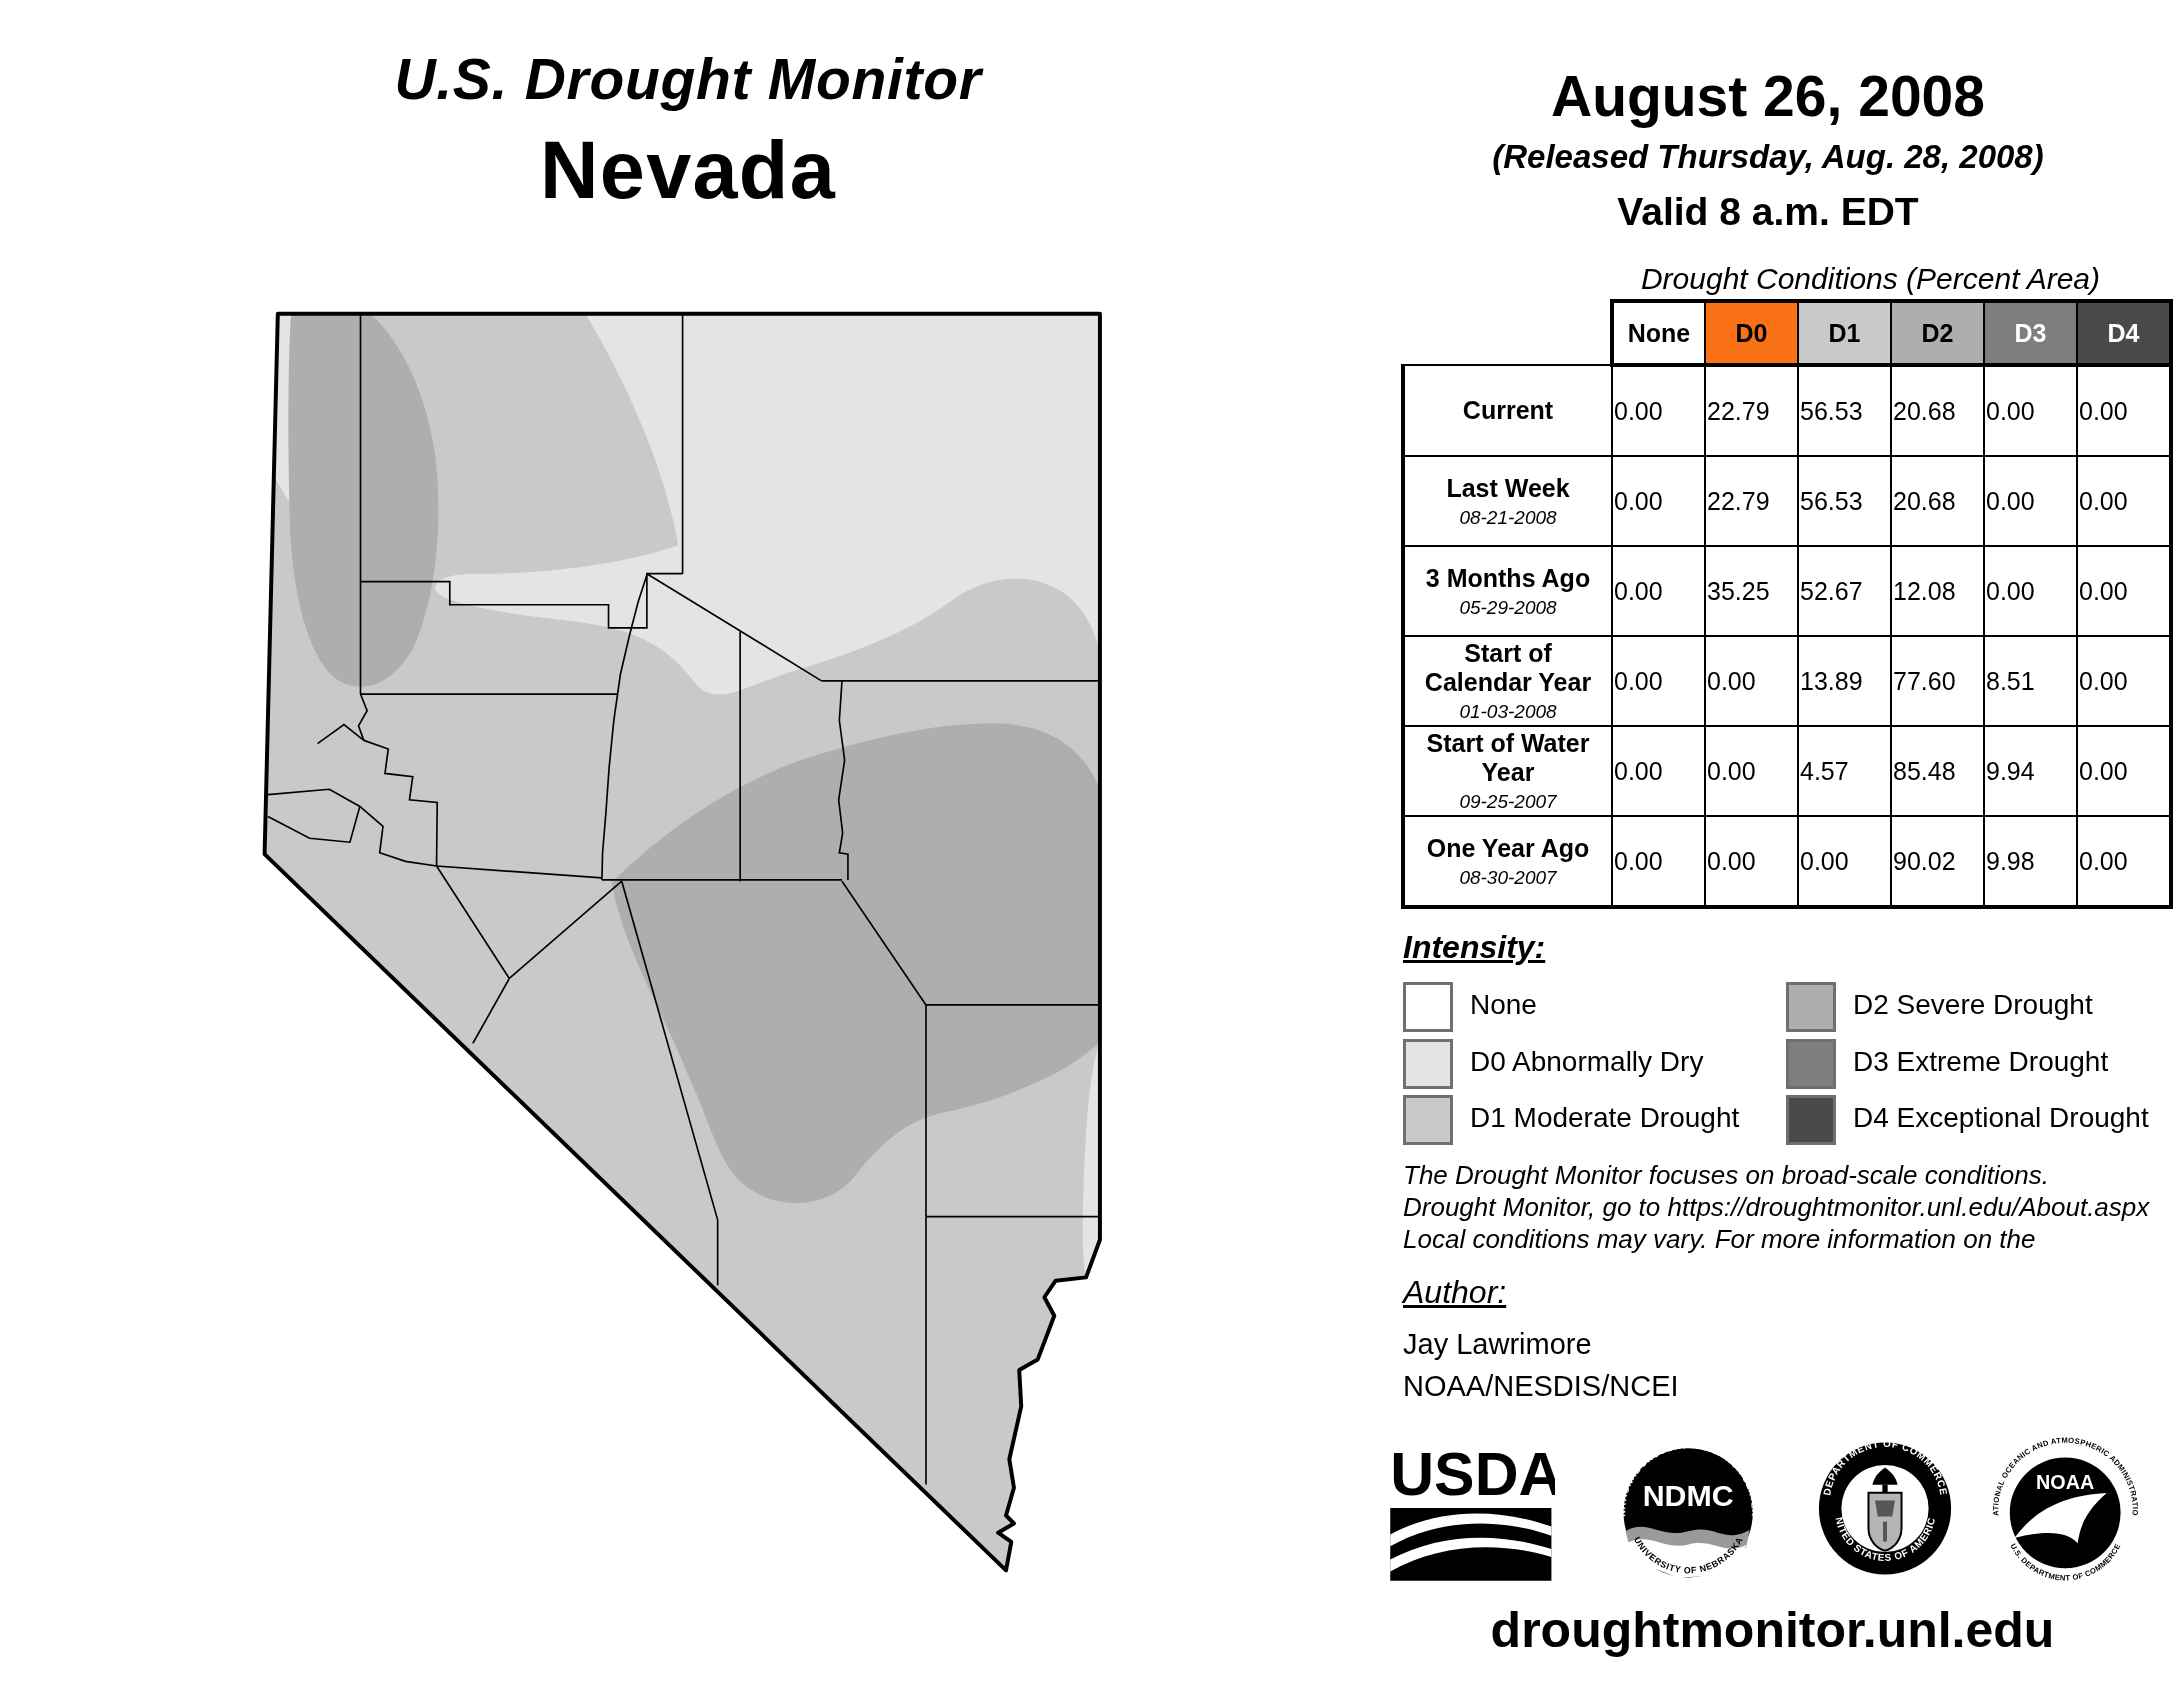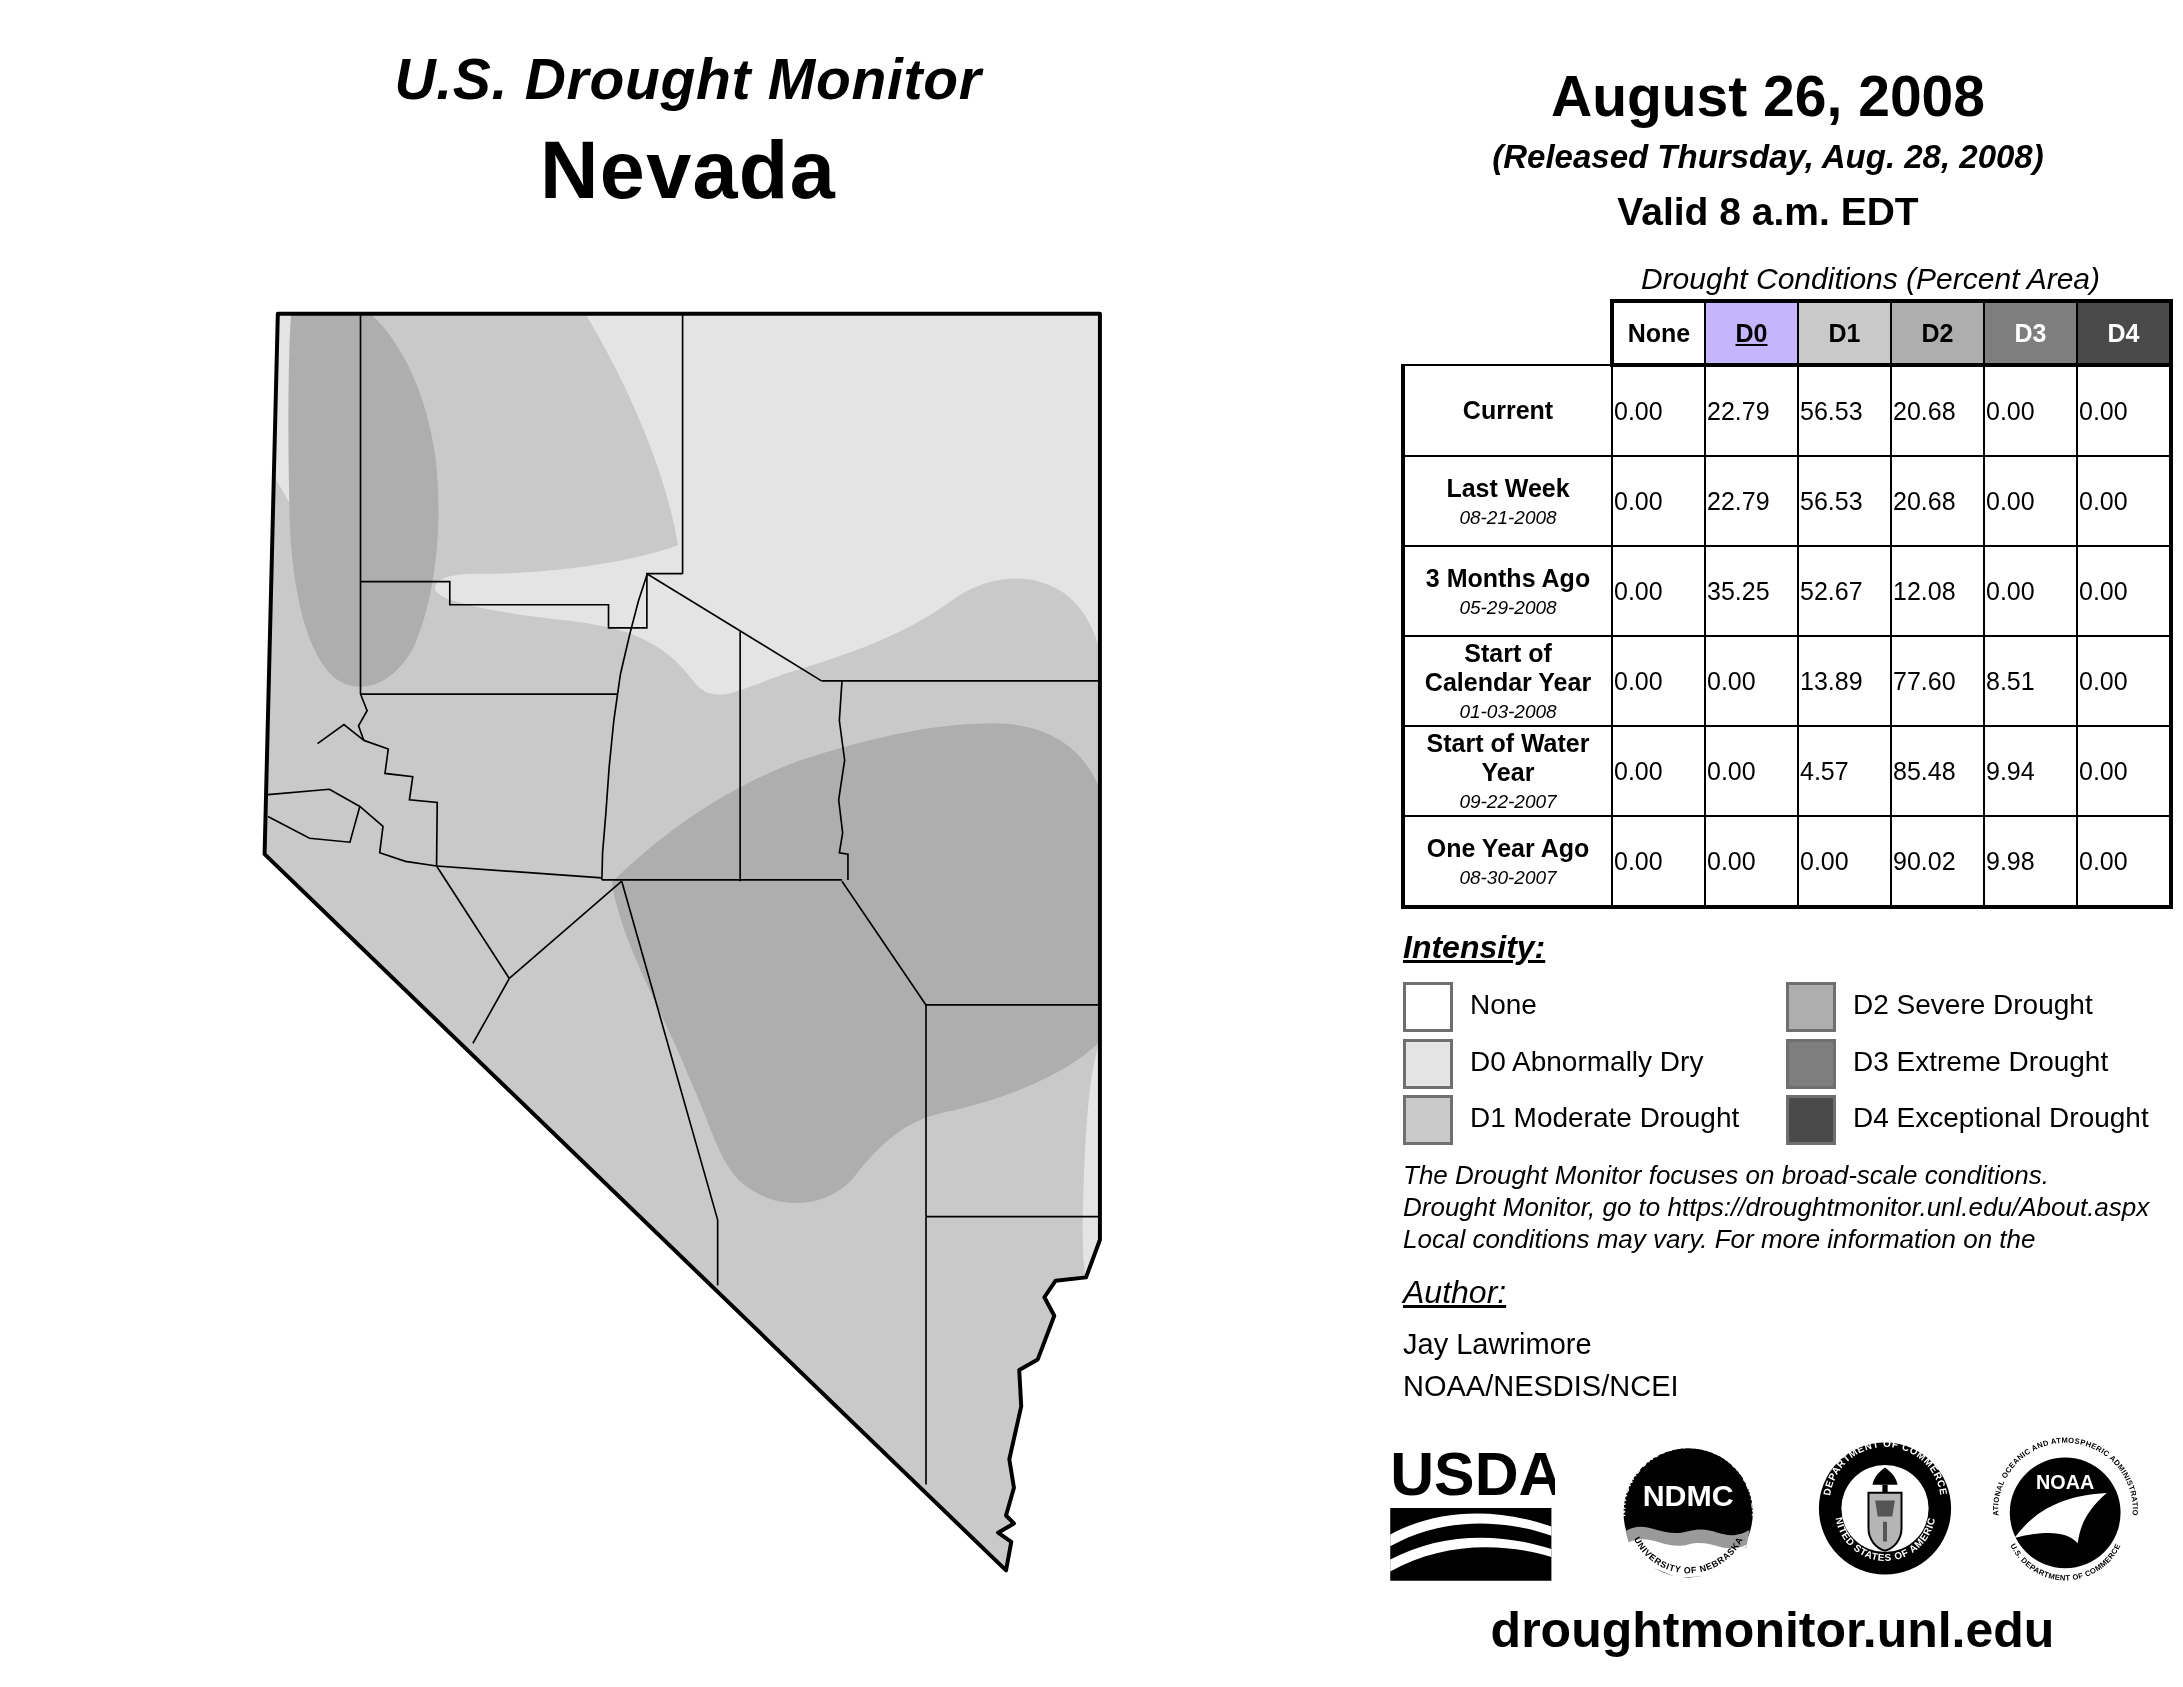--- a/index.html
+++ b/index.html
@@ -153,21 +153,21 @@
   </div>
 
   <div class="abs" id="table-title">Drought Conditions (Percent Area)</div>
 
   <div class="abs" id="cond-table">
     <table>
       <thead>
         <tr>
           <th class="corner"></th>
           <th class="first" style="background-color: rgb(255, 255, 255);">None</th>
-          <th style="background-color: #c4b5fd; text-decoration: underline;">D0</th>
+          <th style="background-color: #f97316;">D0</th>
           <th style="background-color: rgb(201, 201, 201); margin-left: 40px;">D1</th>
           <th style="background-color: rgb(174, 174, 174);">D2</th>
           <th class="lightText" style="background-color: rgb(126, 126, 126);">D3</th>
           <th class="last lightText" style="background-color: rgb(74, 74, 74);">D4</th>
         </tr>
       </thead>
       <tbody>
         <tr>
           <td class="rowlabel"><span>Current</span></td>
           <td class="val">0.00</td>
@@ -198,21 +198,21 @@
         <tr>
           <td class="rowlabel"><span>Start of Calendar Year</span><span class="rowdate">01-03-2008</span></td>
           <td class="val">0.00</td>
           <td class="val">0.00</td>
           <td class="val">13.89</td>
           <td class="val">77.60</td>
           <td class="val">8.51</td>
           <td class="val">0.00</td>
         </tr>
         <tr>
-          <td class="rowlabel"><span>Start of Water Year</span><span class="rowdate">09-22-2007</span></td>
+          <td class="rowlabel"><span>Start of Water Year</span><span class="rowdate">09-25-2007</span></td>
           <td class="val">0.00</td>
           <td class="val">0.00</td>
           <td class="val">4.57</td>
           <td class="val">85.48</td>
           <td class="val">9.94</td>
           <td class="val">0.00</td>
         </tr>
         <tr>
           <td class="rowlabel"><span>One Year Ago</span><span class="rowdate">08-30-2007</span></td>
           <td class="val">0.00</td>

